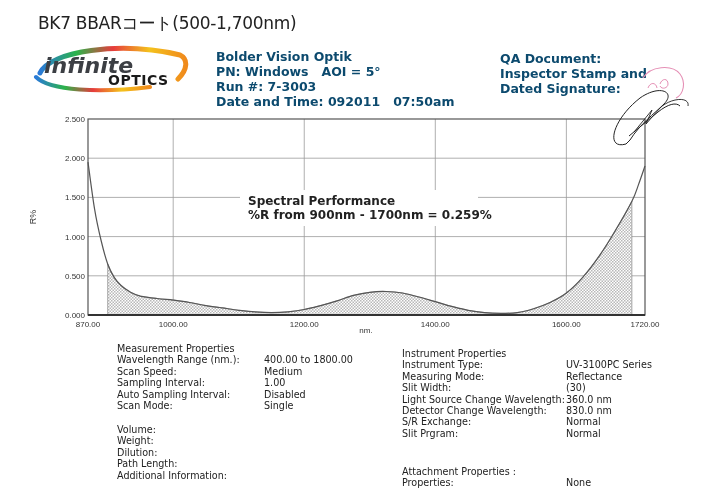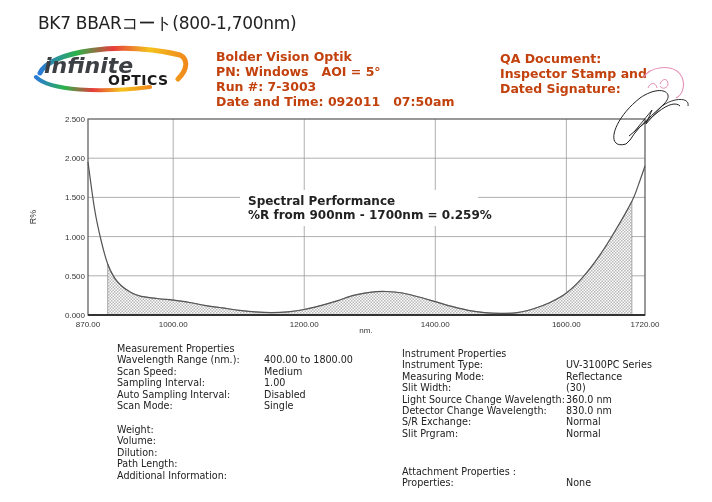--- a/index.html
+++ b/index.html
@@ -1,36 +1,36 @@
 <!DOCTYPE html>
 <html><head>
 <meta charset="utf-8">
 <style>
   html, body { margin: 0; padding: 0; background: #ffffff; }
   body { width: 712px; height: 502px; position: relative; overflow: hidden; font-family: "DejaVu Sans", sans-serif; color: #111; }
   .abs { position: absolute; }
   #doc-title { left: 38px; top: 12px; font-size: 17px; font-family: "DejaVu Sans", sans-serif; color: #222; letter-spacing: -0.3px; }
   #logo { left: 30px; top: 43px; width: 160px; height: 50px; }
-  .hdr-block { font-family: "DejaVu Sans", sans-serif; font-weight: bold; font-size: 12.5px; line-height: 15px; color: #c2410c; }
+  .hdr-block { font-family: "DejaVu Sans", sans-serif; font-weight: bold; font-size: 12.5px; line-height: 15px; color: #0c4a6e; }
   #company-block { left: 216px; top: 49px; }
   #qa-block { left: 500px; top: 51px; }
   #chart-svg { left: 0; top: 0; width: 712px; height: 502px; }
   .props { font-family: "DejaVu Sans", sans-serif; font-size: 9.6px; line-height: 11.4px; color: #222; margin-left: 30px; }
   .props .k { flex: 0 0 auto; }
   .props .v { position: absolute; }
   #meas-props { left: 87px; top: 343px; width: 270px; }
   #sample-props { left: 87px; top: 424px; width: 270px; }
   #instr-props { left: 372px; top: 348px; width: 300px; }
   #attach-props { left: 372px; top: 466px; width: 300px; }
   .line { position: relative; height: 11.4px; white-space: nowrap; }
 </style>
 </head>
 <body>
 
-<div id="doc-title" class="abs">BK7 BBARコート(800-1,700nm)</div>
+<div id="doc-title" class="abs">BK7 BBARコート(500-1,700nm)</div>
 
 <div id="logo" class="abs">
   <svg width="160" height="50" viewBox="0 0 160 50">
     <defs>
       <linearGradient id="rainbow" x1="0" y1="0" x2="1" y2="0">
         <stop offset="0" stop-color="#2a7ad8"></stop>
         <stop offset="0.25" stop-color="#2bb34a"></stop>
         <stop offset="0.5" stop-color="#e63c3c"></stop>
         <stop offset="0.75" stop-color="#f4c21d"></stop>
         <stop offset="1" stop-color="#f08a1c"></stop>
@@ -116,22 +116,22 @@
 <div id="meas-props" class="abs props">
   <div class="line">Measurement Properties</div>
   <div class="line"><span class="k">Wavelength Range (nm.):</span><span class="v" style="left:147px">400.00 to 1800.00</span></div>
   <div class="line"><span class="k">Scan Speed:</span><span class="v" style="left:147px">Medium</span></div>
   <div class="line"><span class="k">Sampling Interval:</span><span class="v" style="left:147px">1.00</span></div>
   <div class="line"><span class="k">Auto Sampling Interval:</span><span class="v" style="left:147px">Disabled</span></div>
   <div class="line"><span class="k">Scan Mode:</span><span class="v" style="left:147px">Single</span></div>
 </div>
 
 <div id="sample-props" class="abs props">
+  <div class="line">Volume:</div>
   <div class="line">Weight:</div>
-  <div class="line">Volume:</div>
   <div class="line">Dilution:</div>
   <div class="line">Path Length:</div>
   <div class="line">Additional Information:</div>
 </div>
 
 <div id="instr-props" class="abs props">
   <div class="line">Instrument Properties</div>
   <div class="line"><span class="k">Instrument Type:</span><span class="v" style="left:164px">UV-3100PC Series</span></div>
   <div class="line"><span class="k">Measuring Mode:</span><span class="v" style="left:164px">Reflectance</span></div>
   <div class="line"><span class="k">Slit Width:</span><span class="v" style="left:164px">(30)</span></div>

